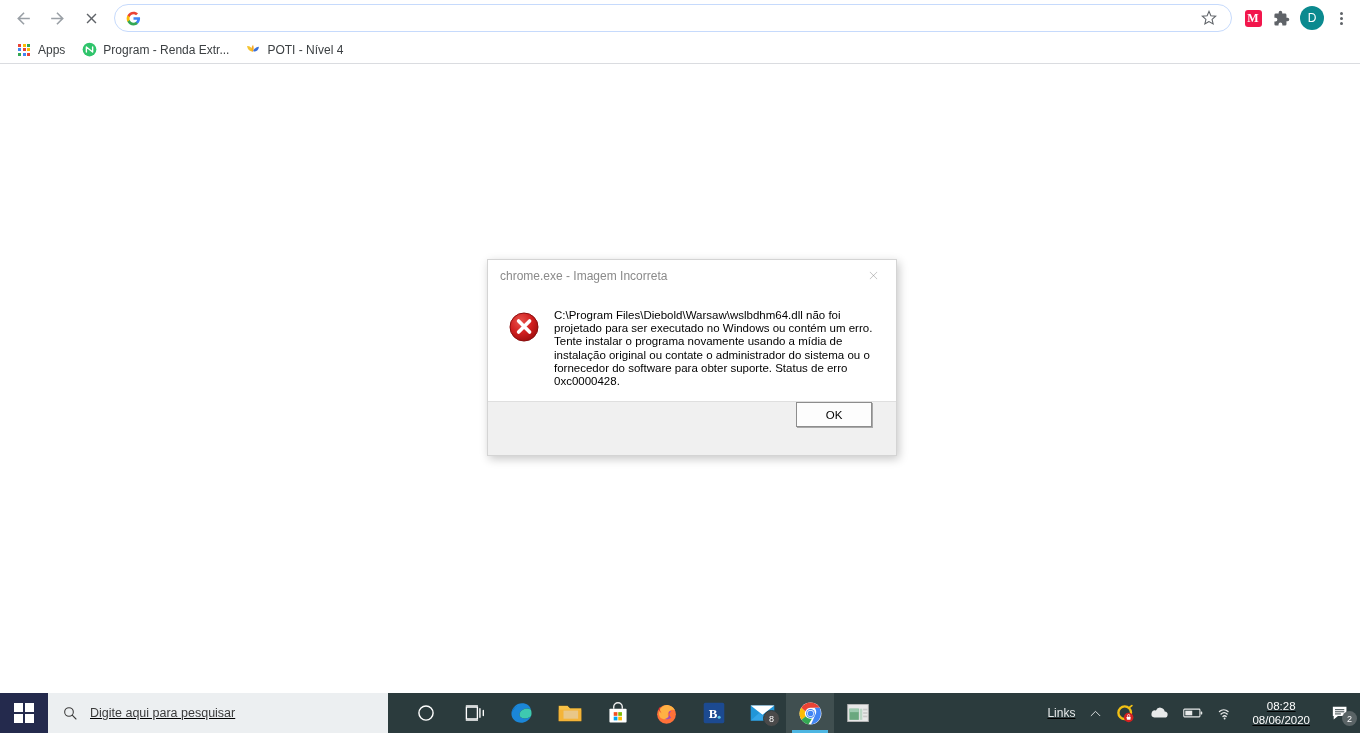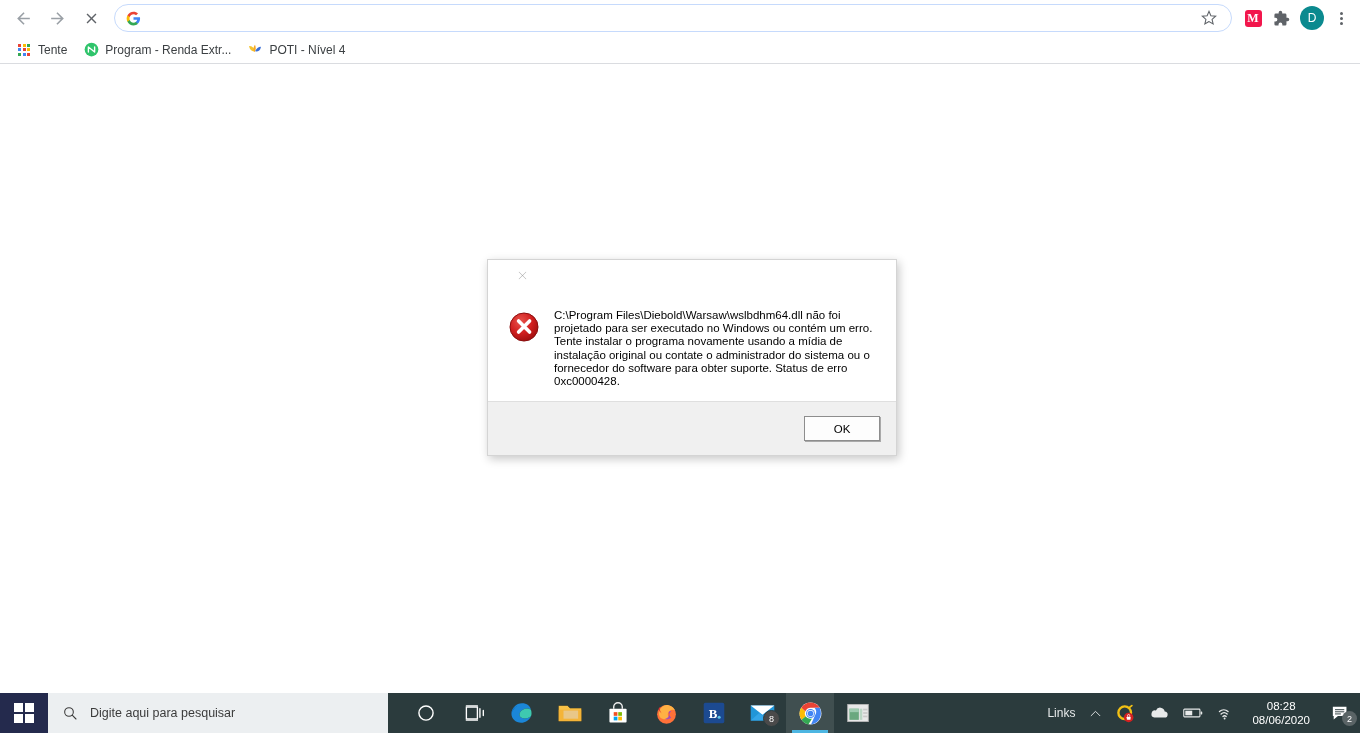--- a/index.html
+++ b/index.html
@@ -228,23 +228,23 @@
     max-width: 322px;
   }
   .dlg-footer {
     position: absolute;
     left: 0; bottom: 0;
     width: 100%;
     height: 54px;
     background: #f0f0f0;
     border-top: 1px solid #dfdfdf;
     display: flex;
-    align-items: center;
+    align-items: flex-start;
     justify-content: flex-end;
-    padding-right: 16px;
+    padding-right: 24px;
     box-sizing: border-box;
   }
   .ok-btn {
     width: 74px;
     height: 23px;
     background: #fdfdfd;
     border: 1px solid #8d8d8d;
     box-shadow: 1px 1px 0 #a9a9a9;
     font-size: 11.5px;
     color: #000;
@@ -257,20 +257,21 @@
 
   
   .taskbar {
     position: absolute;
     left: 0; top: 693px;
     width: 1360px;
     height: 40px;
     background: #2b3b3d;
     display: flex;
     align-items: center;
+    text-decoration: underline;
   }
   .start-btn {
     width: 48px;
     height: 40px;
     background: #242a4d;
     display: flex;
     align-items: center;
     justify-content: center;
     flex: none;
   }
@@ -466,21 +467,21 @@
             <i style="background:#fbbc05"></i>
             <i style="background:#34a853"></i>
           <i style="background:#4285f4"></i>
             <i style="background:#ea4335"></i>
             <i style="background:#fbbc05"></i>
           <i style="background:#34a853"></i>
             <i style="background:#4285f4"></i>
             <i style="background:#ea4335"></i>
         </span>
       </span>
-      <span>Tente</span>
+      <span>Apps</span>
     </div>
 
     <div class="bm-item">
       <span class="bm-icon">
         <svg width="15" height="15" viewBox="0 0 24 24">
           <circle cx="12" cy="12" r="11" fill="#2fc46b"></circle>
           <path d="M7 16V8l10 8V8" fill="none" stroke="#fff" stroke-width="2.2" stroke-linecap="round" stroke-linejoin="round"></path>
         </svg>
       </span>
       <span>Program - Renda Extr...</span>
@@ -496,20 +497,21 @@
       </span>
       <span>POTI - Nível 4</span>
     </div>
   </div>
 
   <div class="page"></div>
 
   <div class="dialog">
 
     <div class="dlg-title">
+      <span class="dlg-title-text">chrome.exe - Imagem Incorreta</span>
       <span class="dlg-close">
         <svg width="13" height="13" viewBox="0 0 24 24">
           <path d="M19 5.6L18.4 5 12 11.4 5.6 5 5 5.6 11.4 12 5 18.4l.6.6 6.4-6.4 6.4 6.4.6-.6L12.6 12z" fill="#9a9a9a"></path>
         </svg>
       </span>
     </div>
 
     <div class="dlg-body">
       <span class="err-icon">
         <svg width="32" height="32" viewBox="0 0 32 32">

